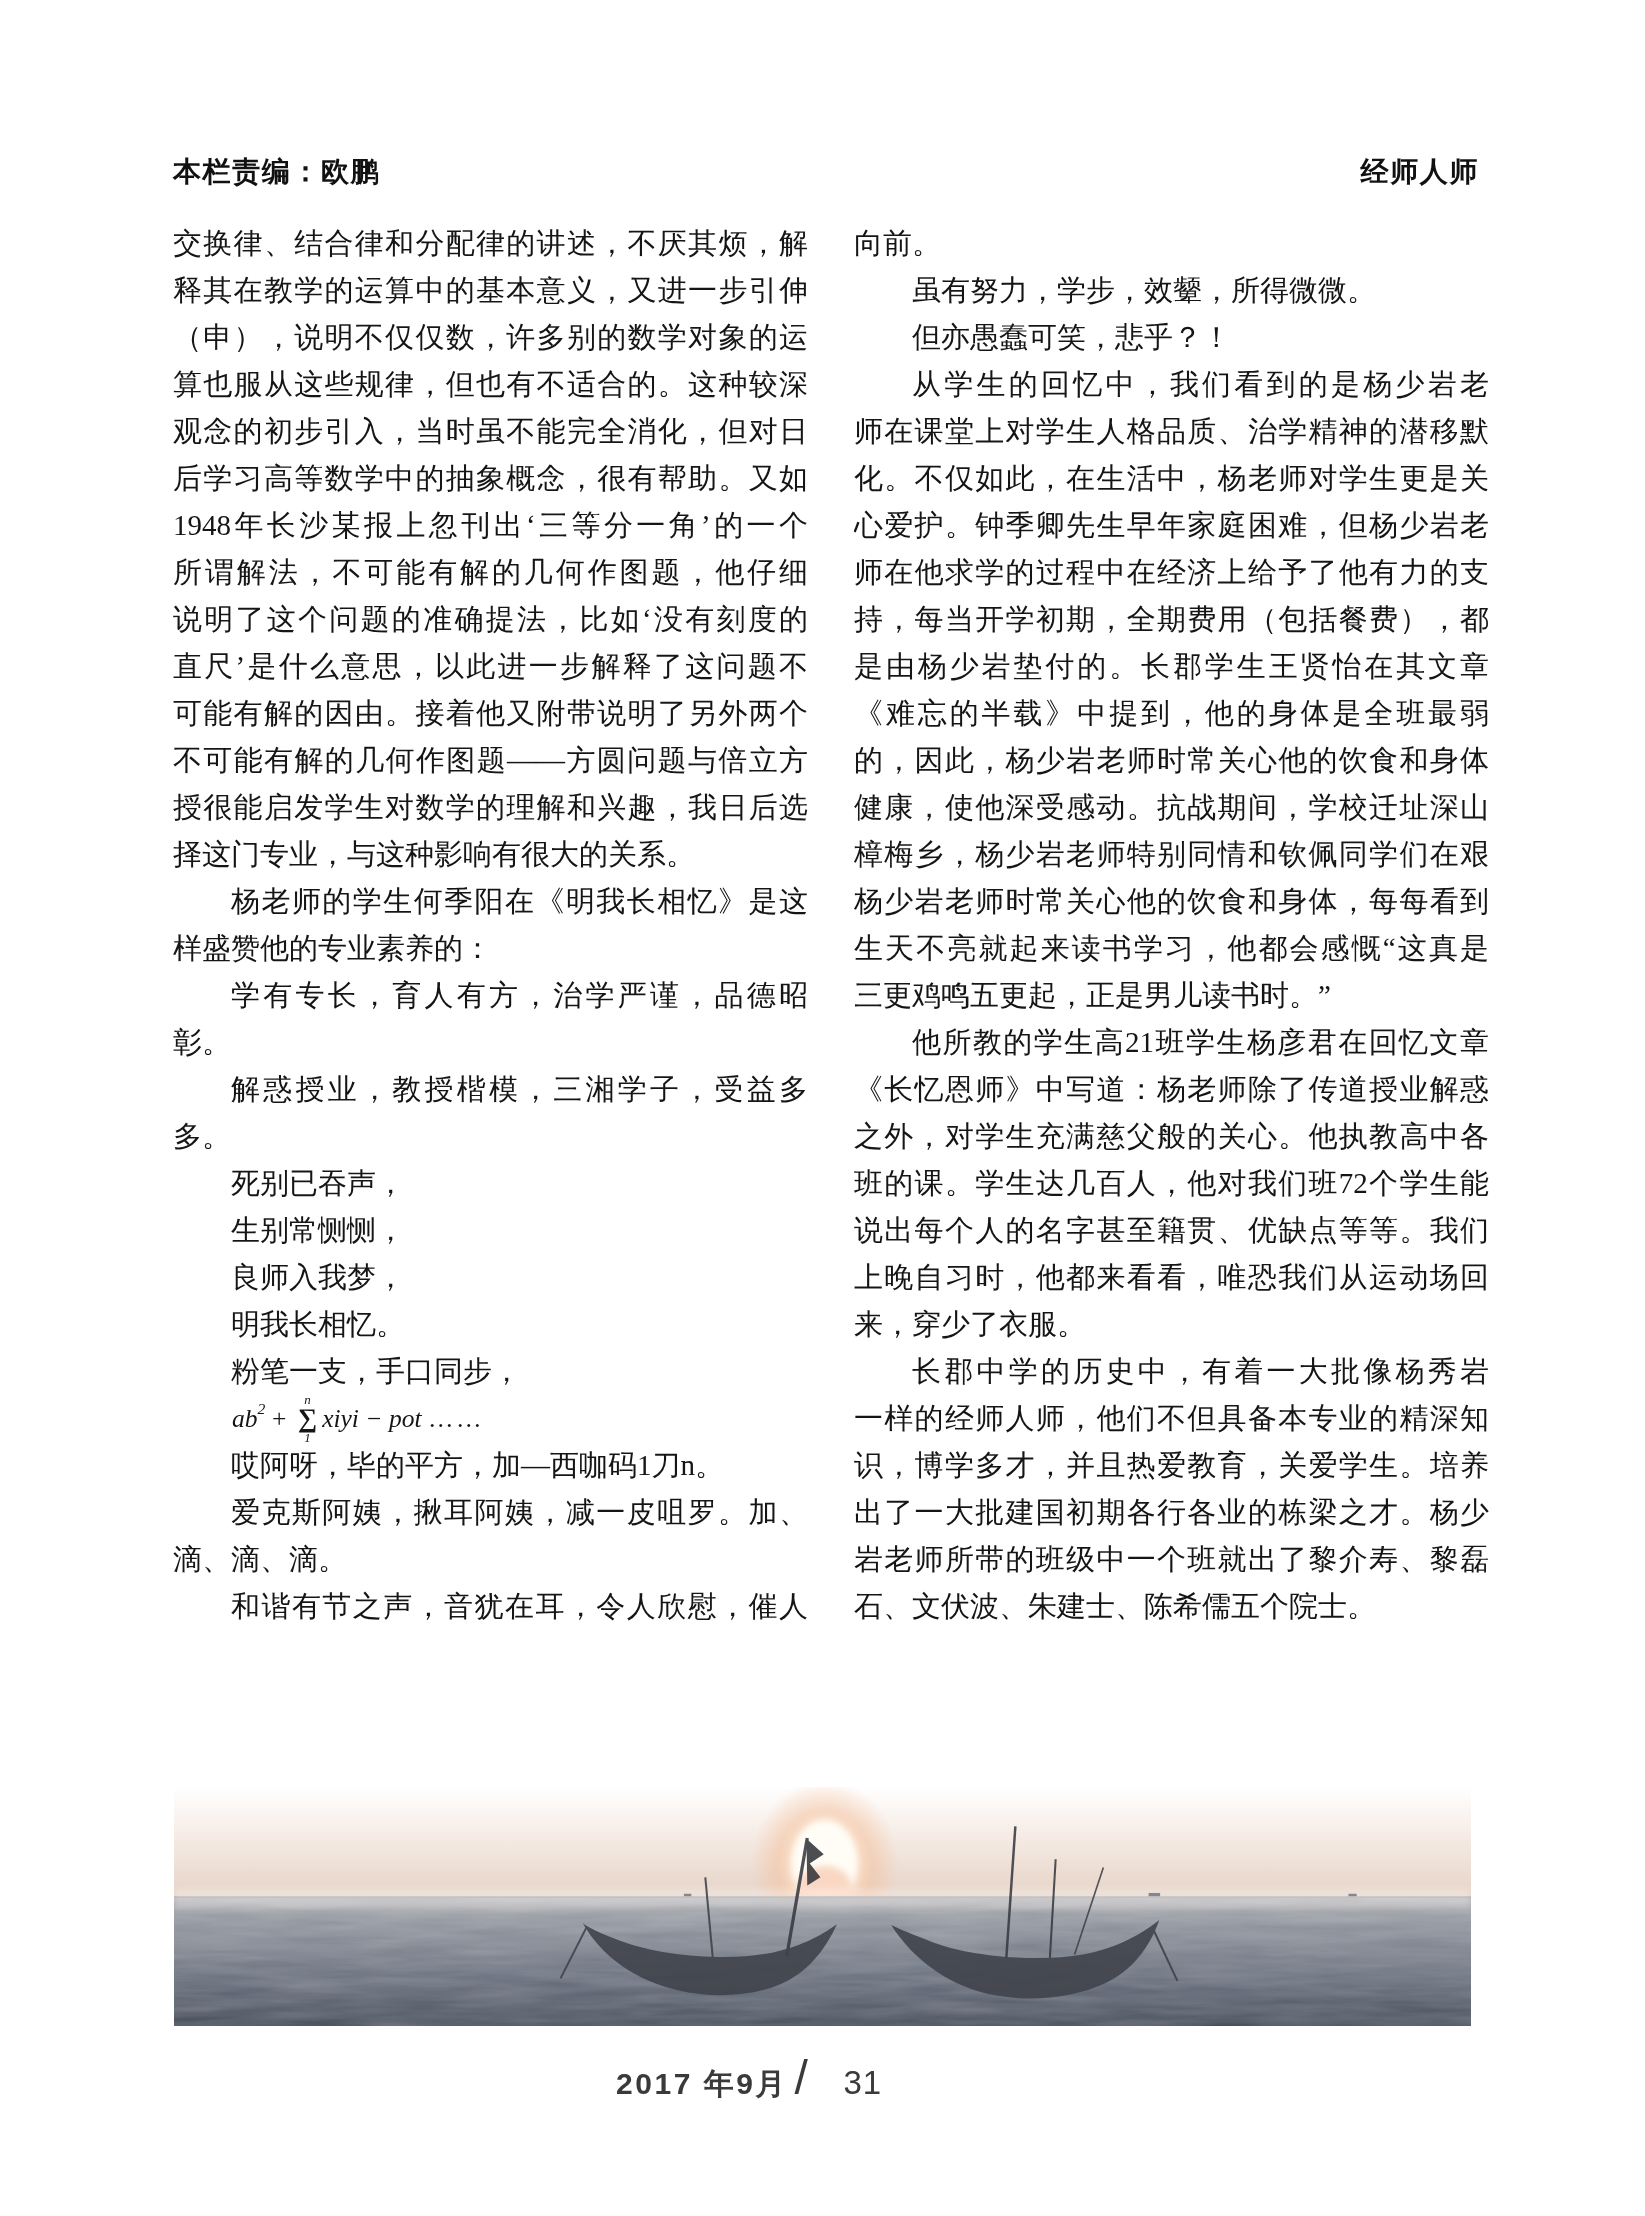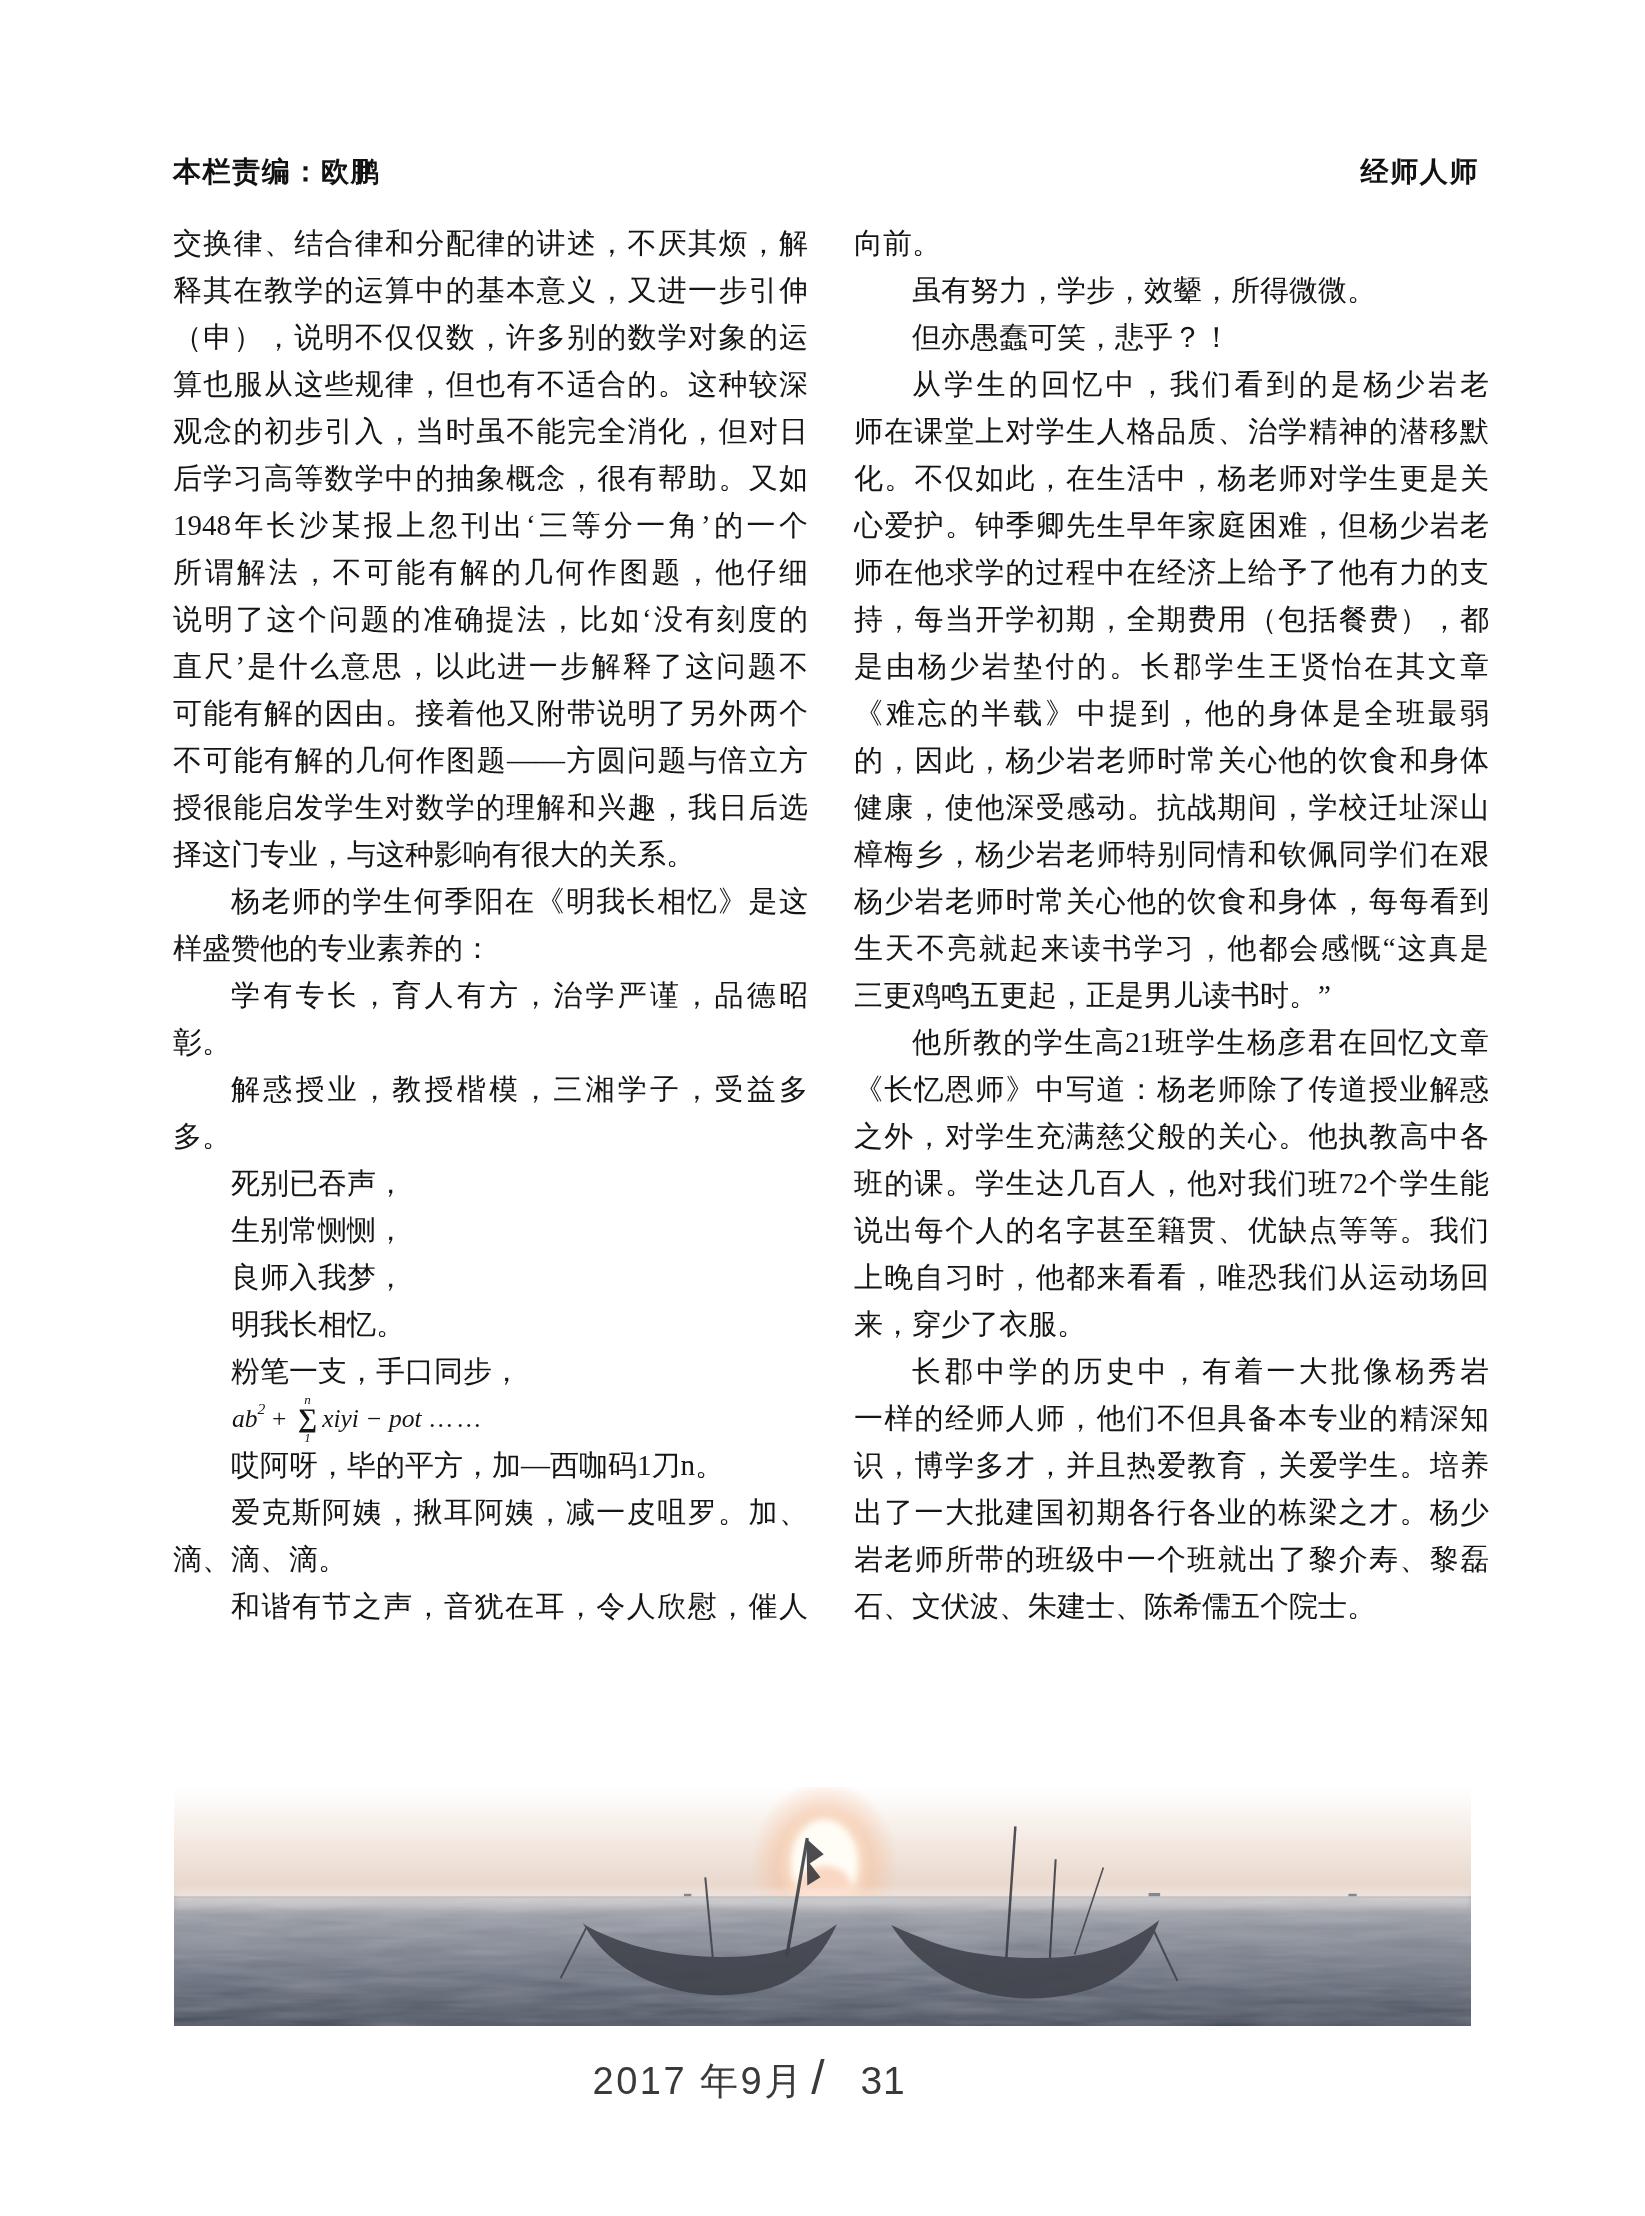--- a/index.html
+++ b/index.html
@@ -32,23 +32,23 @@
   .f-dots{font-style:normal;letter-spacing:2.5px;margin-left:6.6px;}
 
   
   .photo{position:absolute;left:174px;top:1787px;width:1297px;height:239px;}
   .photo svg{display:block;width:100%;height:100%;}
 
   
   .ftr{position:absolute;top:2050px;left:0;width:100%;
        display:flex;justify-content:center;align-items:baseline;
        font-family:"Liberation Sans",sans-serif;color:#3a3a3a;}
-  .ftr .date{font-size:38px;letter-spacing:2.5px;font-weight:400;}
+  .ftr .date{font-size:30px;letter-spacing:2.5px;font-weight:700;}
   .ftr .sep{font-size:48px;font-weight:300;margin:0 0.8px 0 6.6px;}
-  .ftr .pageno{font-size:39px;font-weight:300;letter-spacing:0.8px;margin-left:35px;}
+  .ftr .pageno{font-size:33px;font-weight:300;letter-spacing:0.8px;margin-left:35px;}
 </style>
 </head>
 <body>
 
 <div class="page">
 
   <div class="hdr">
     <span>本栏责编：欧鹏</span>
     <span>经师人师</span>
   </div>

